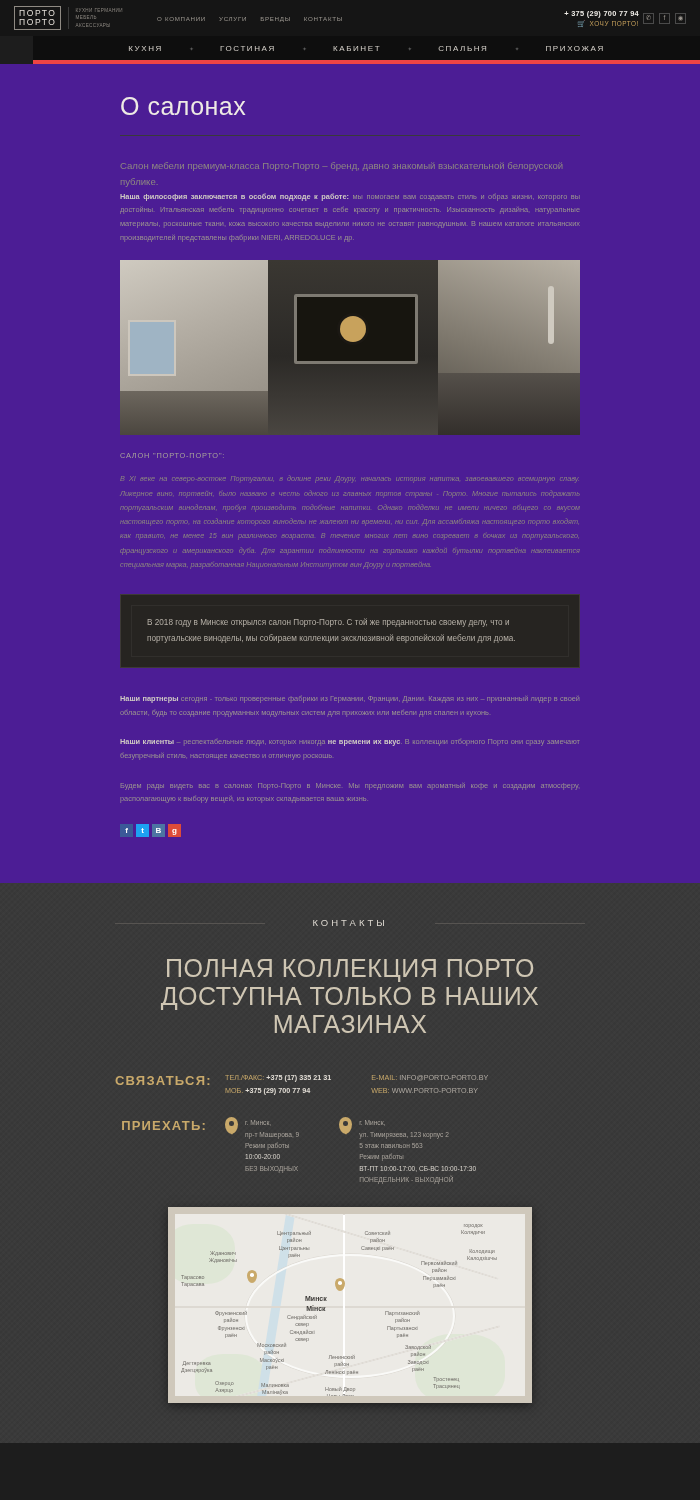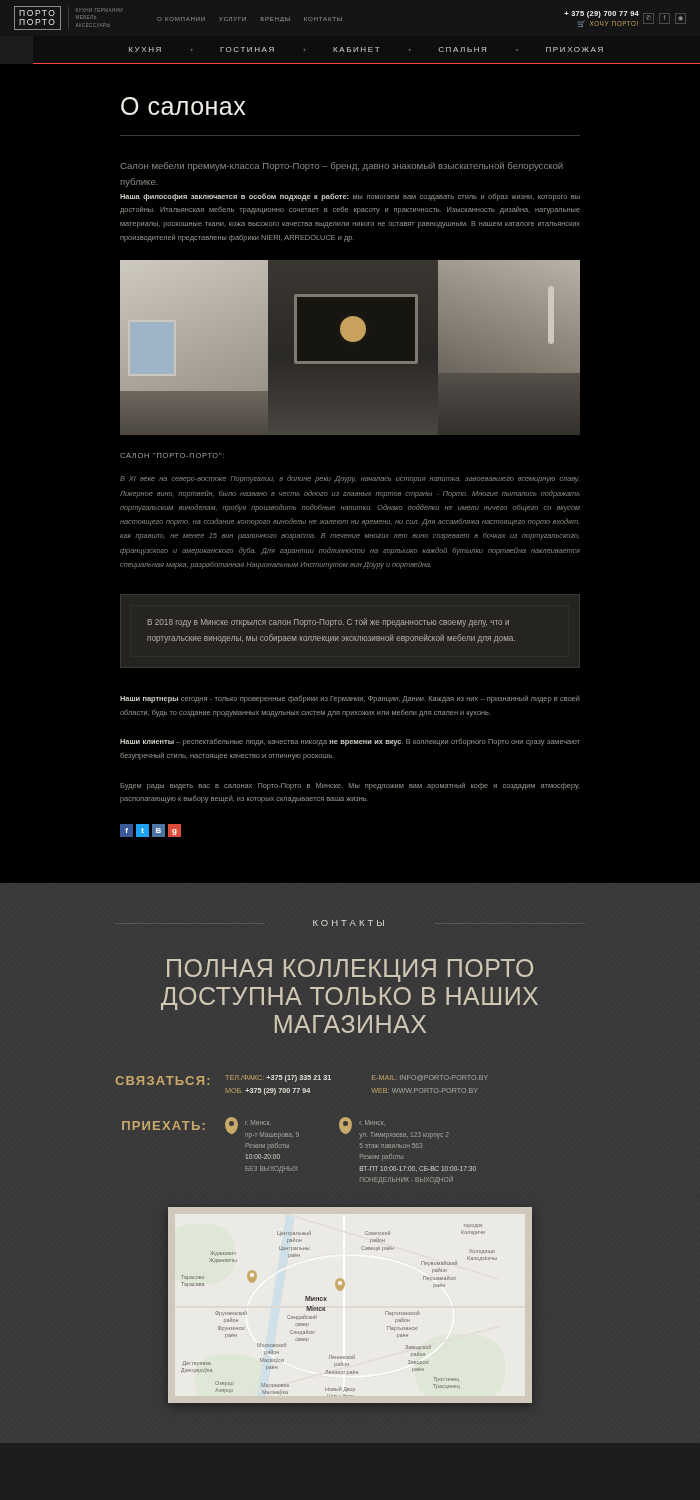--- a/index.html
+++ b/index.html
@@ -94,36 +94,36 @@
   }
 
   
   .mainnav {
     height: 28px;
     background: #0e0e0e;
     display: flex;
     align-items: center;
     justify-content: center;
     gap: 0;
-    border-bottom: 1px solid #ef4444;
+    border-bottom: 4px solid #ef4444;
     margin-left: 33px;
   }
   .mainnav a {
     font-size: 8px;
     letter-spacing: 1.6px;
     color: #d7d2cb;
     text-transform: uppercase;
     text-decoration: none;
     padding: 0 26px;
   }
   .mainnav .sep { color: #5a5a5a; font-size: 6px; }
 
   
   .content {
-    background: #000000;
+    background: #4c1d95;
     padding: 28px 0 46px 0;
   }
   .wrap { width: 460px; margin: 0 auto; }
   h1.page-title {
     font-size: 25px;
     font-weight: normal;
     color: #eeeae4;
     letter-spacing: .5px;
     padding-bottom: 14px;
     border-bottom: 1px solid #3a3a3a;
@@ -429,21 +429,21 @@
 
     <div class="quote">
       <p>В 2018 году в Минске открылся салон Порто-Порто. С той же преданностью своему делу, что и португальские виноделы, мы собираем коллекции эксклюзивной европейской мебели для дома.</p>
     </div>
 
     <p class="body">
       <b>Наши партнеры</b><span> сегодня - только проверенные фабрики из Германии, Франции, Дании. Каждая из них – признанный лидер в своей области, будь то создание продуманных модульных систем для прихожих или мебели для спален и кухонь.</span>
     </p>
 
     <p class="body">
-      <b>Наши клиенты</b><span> – респектабельные люди, качества никогда </span><b>не времени их вкус</b><span>. В коллекции отборного Порто они сразу замечают безупречный стиль, настоящее качество и отличную роскошь.</span>
+      <b>Наши клиенты</b><span> – респектабельные люди, которых никогда </span><b>не времени их вкус</b><span>. В коллекции отборного Порто они сразу замечают безупречный стиль, настоящее качество и отличную роскошь.</span>
     </p>
 
 
     <p class="body">Будем рады видеть вас в салонах Порто-Порто в Минске. Мы предложим вам ароматный кофе и создадим атмосферу, располагающую к выбору вещей, из которых складывается ваша жизнь.</p>
 
     <div class="share">
       <span class="sh-fb">f</span>
       <span class="sh-tw">t</span>
       <span class="sh-vk">В</span>
       <span class="sh-gp">g</span>

